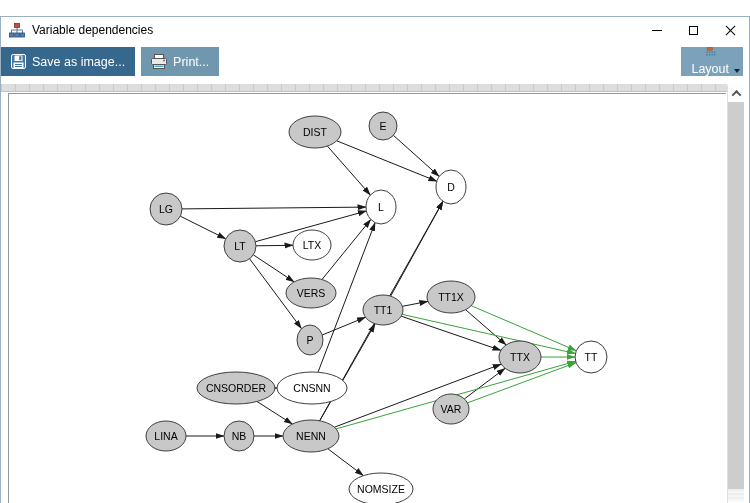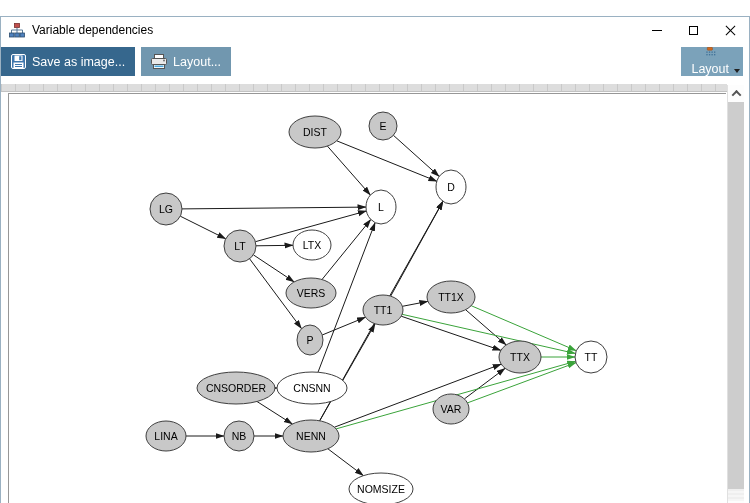--- a/index.html
+++ b/index.html
@@ -98,21 +98,21 @@
       <span>Save as image...</span>
     </button>
     <button class="btn btn-print">
       <svg width="16" height="15" viewBox="0 0 16 15">
         <rect x="3.5" y="0.5" width="9" height="4" fill="#ffffff" stroke="#555555"></rect>
         <rect x="0.5" y="4.5" width="15" height="6" rx="1" fill="#e9e9e9" stroke="#555555"></rect>
         <rect x="2.5" y="10.5" width="11" height="4" fill="#ffffff" stroke="#555555"></rect>
         <rect x="3.5" y="11.5" width="9" height="1.6" fill="#49a7dd"></rect>
         <circle cx="13" cy="6.5" r="0.9" fill="#666666"></circle>
       </svg>
-      <span>Layout...</span>
+      <span>Print...</span>
     </button>
     <button class="btn btn-layout">
       <svg width="15" height="14" viewBox="0 0 15 14">
         <rect x="2.5" y="0.5" width="8" height="4.5" rx="1" fill="#d2691e" stroke="#8f4513" stroke-width="0.7"></rect>
         <g fill="#3d6f96">
           <rect x="1" y="7" width="2" height="2"></rect>
             <rect x="5" y="7" width="2" height="2"></rect>
             <rect x="9" y="7" width="2" height="2"></rect>
             <rect x="13" y="7" width="2" height="2"></rect>
           <rect x="1" y="11" width="2" height="2"></rect>

